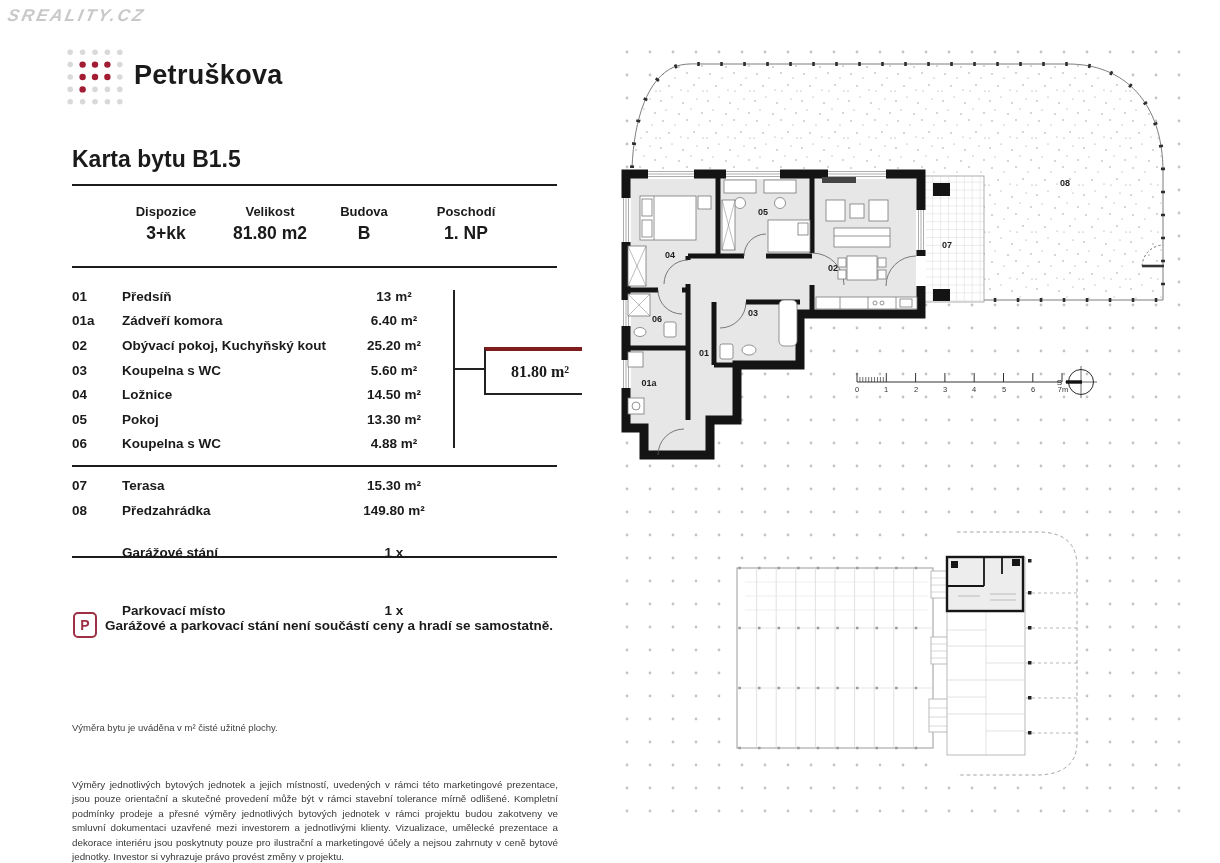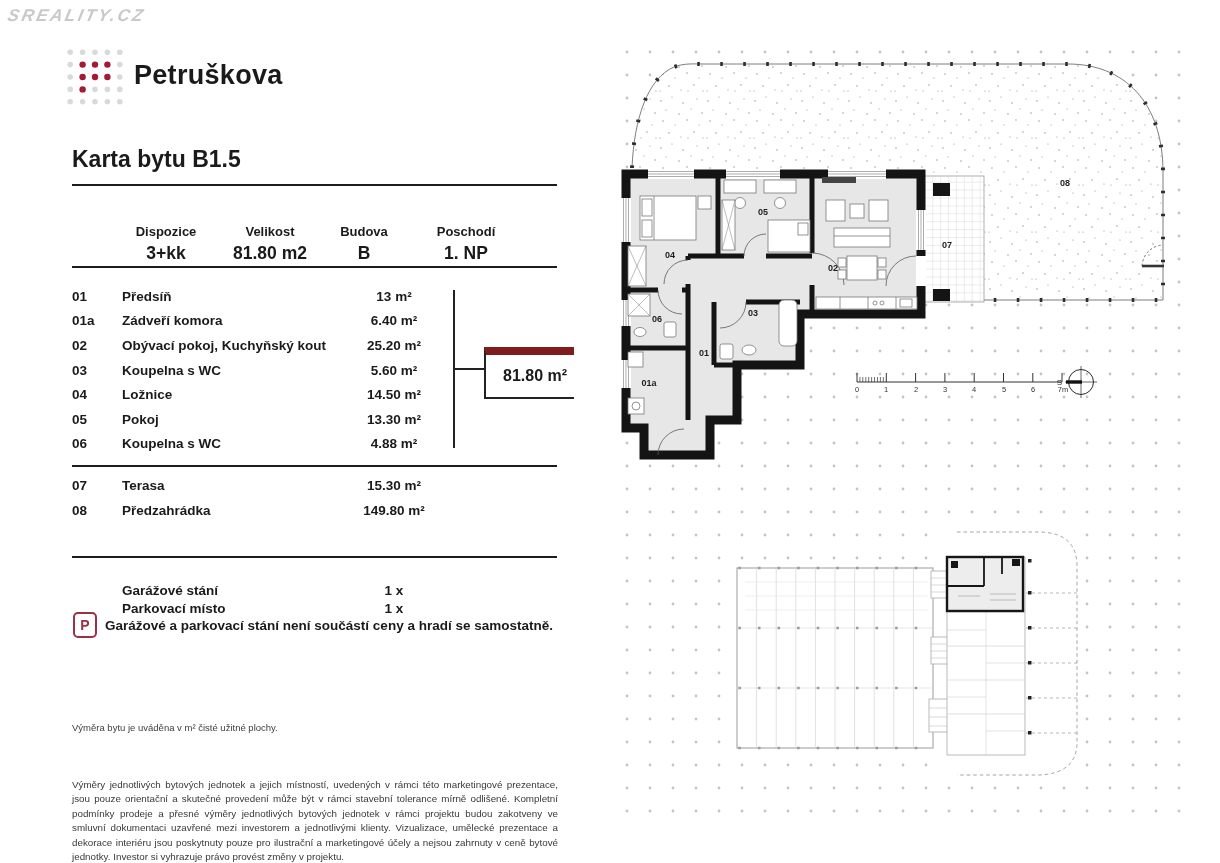--- a/index.html
+++ b/index.html
@@ -12,40 +12,40 @@
   
   .brand-dots{left:64px;top:46px;}
   .dot-gray{fill:#d9d9d9;}
   .dot-red{fill:#a21d33;}
   .brand-name{left:134px;top:60px;font-size:27px;font-weight:800;letter-spacing:.3px;}
   
   .card-title{left:72px;top:146px;font-size:23px;font-weight:800;}
   .hr{left:72px;width:485px;height:0;border-top:2px solid #1c1c1c;}
   .hr1{top:184px;} .hr2{top:266px;} .hr3{top:465px;} .hr4{top:556px;}
   
-  .sum{width:130px;text-align:center;top:204px;margin-top:20px;}
+  .sum{width:130px;text-align:center;top:204px;}
   .sum-label{font-size:13px;font-weight:700;}
   .sum-value{font-size:17.5px;font-weight:800;margin-top:4px;}
   .sum0{left:101px;} .sum1{left:205px;} .sum2{left:299px;} .sum3{left:401px;}
   
   .rows{left:72px;width:365px;display:flex;flex-direction:column;}
   .rooms{top:284px;} .rooms .row{height:24.6px;}
   .ext{top:473px;} .ext .row{height:25px;}
   .row{display:flex;align-items:center;font-size:13.5px;font-weight:700;}
   .row .no{width:50px;}
   .row .nm{flex:1;}
   .row .ar{width:86px;text-align:center;}
   
   .br-v{left:453px;top:290px;width:2px;height:158px;background:#222;}
   .br-h{left:453px;top:368px;width:31px;height:2px;background:#222;}
-  .br-box{left:484px;top:347px;width:71px;height:42px;border-top:8px solid #7f1d1d;
+  .br-box{left:484px;top:347px;width:71px;height:42px;border-top:4px solid #7f1d1d;
           border-bottom:2px solid #222;border-left:2px solid #222;
-          display:flex;align-items:center;padding-left:17px;font-size:16px;font-weight:800;}
-  
-  .park{top:582px;} .park .row{height:17.6px;}
+          display:flex;align-items:center;padding-left:25px;font-size:16px;font-weight:800;font-family:Liberation Serif, serif;}
+  
+  .park{top:544px;gap:40px;} .park .row{height:17.6px;}
   .park .nm{padding-left:50px;}
   
   .pnote-icon{left:73px;top:612px;width:20px;height:22px;border:2px solid #9d3044;border-radius:5px;
               color:#9d3044;font-size:14px;font-weight:800;display:flex;align-items:center;justify-content:center;}
   .pnote-text{left:105px;top:618px;width:470px;font-size:13.5px;font-weight:700;white-space:nowrap;}
   
   .fn1{left:72px;top:722px;font-size:9.5px;color:#404040;}
   .fpar{left:72px;top:742px;width:486px;font-size:9.8px;line-height:1.48;color:#383838;text-align:justify;margin-top:36px;}
   
   .plan{left:600px;top:0;}

